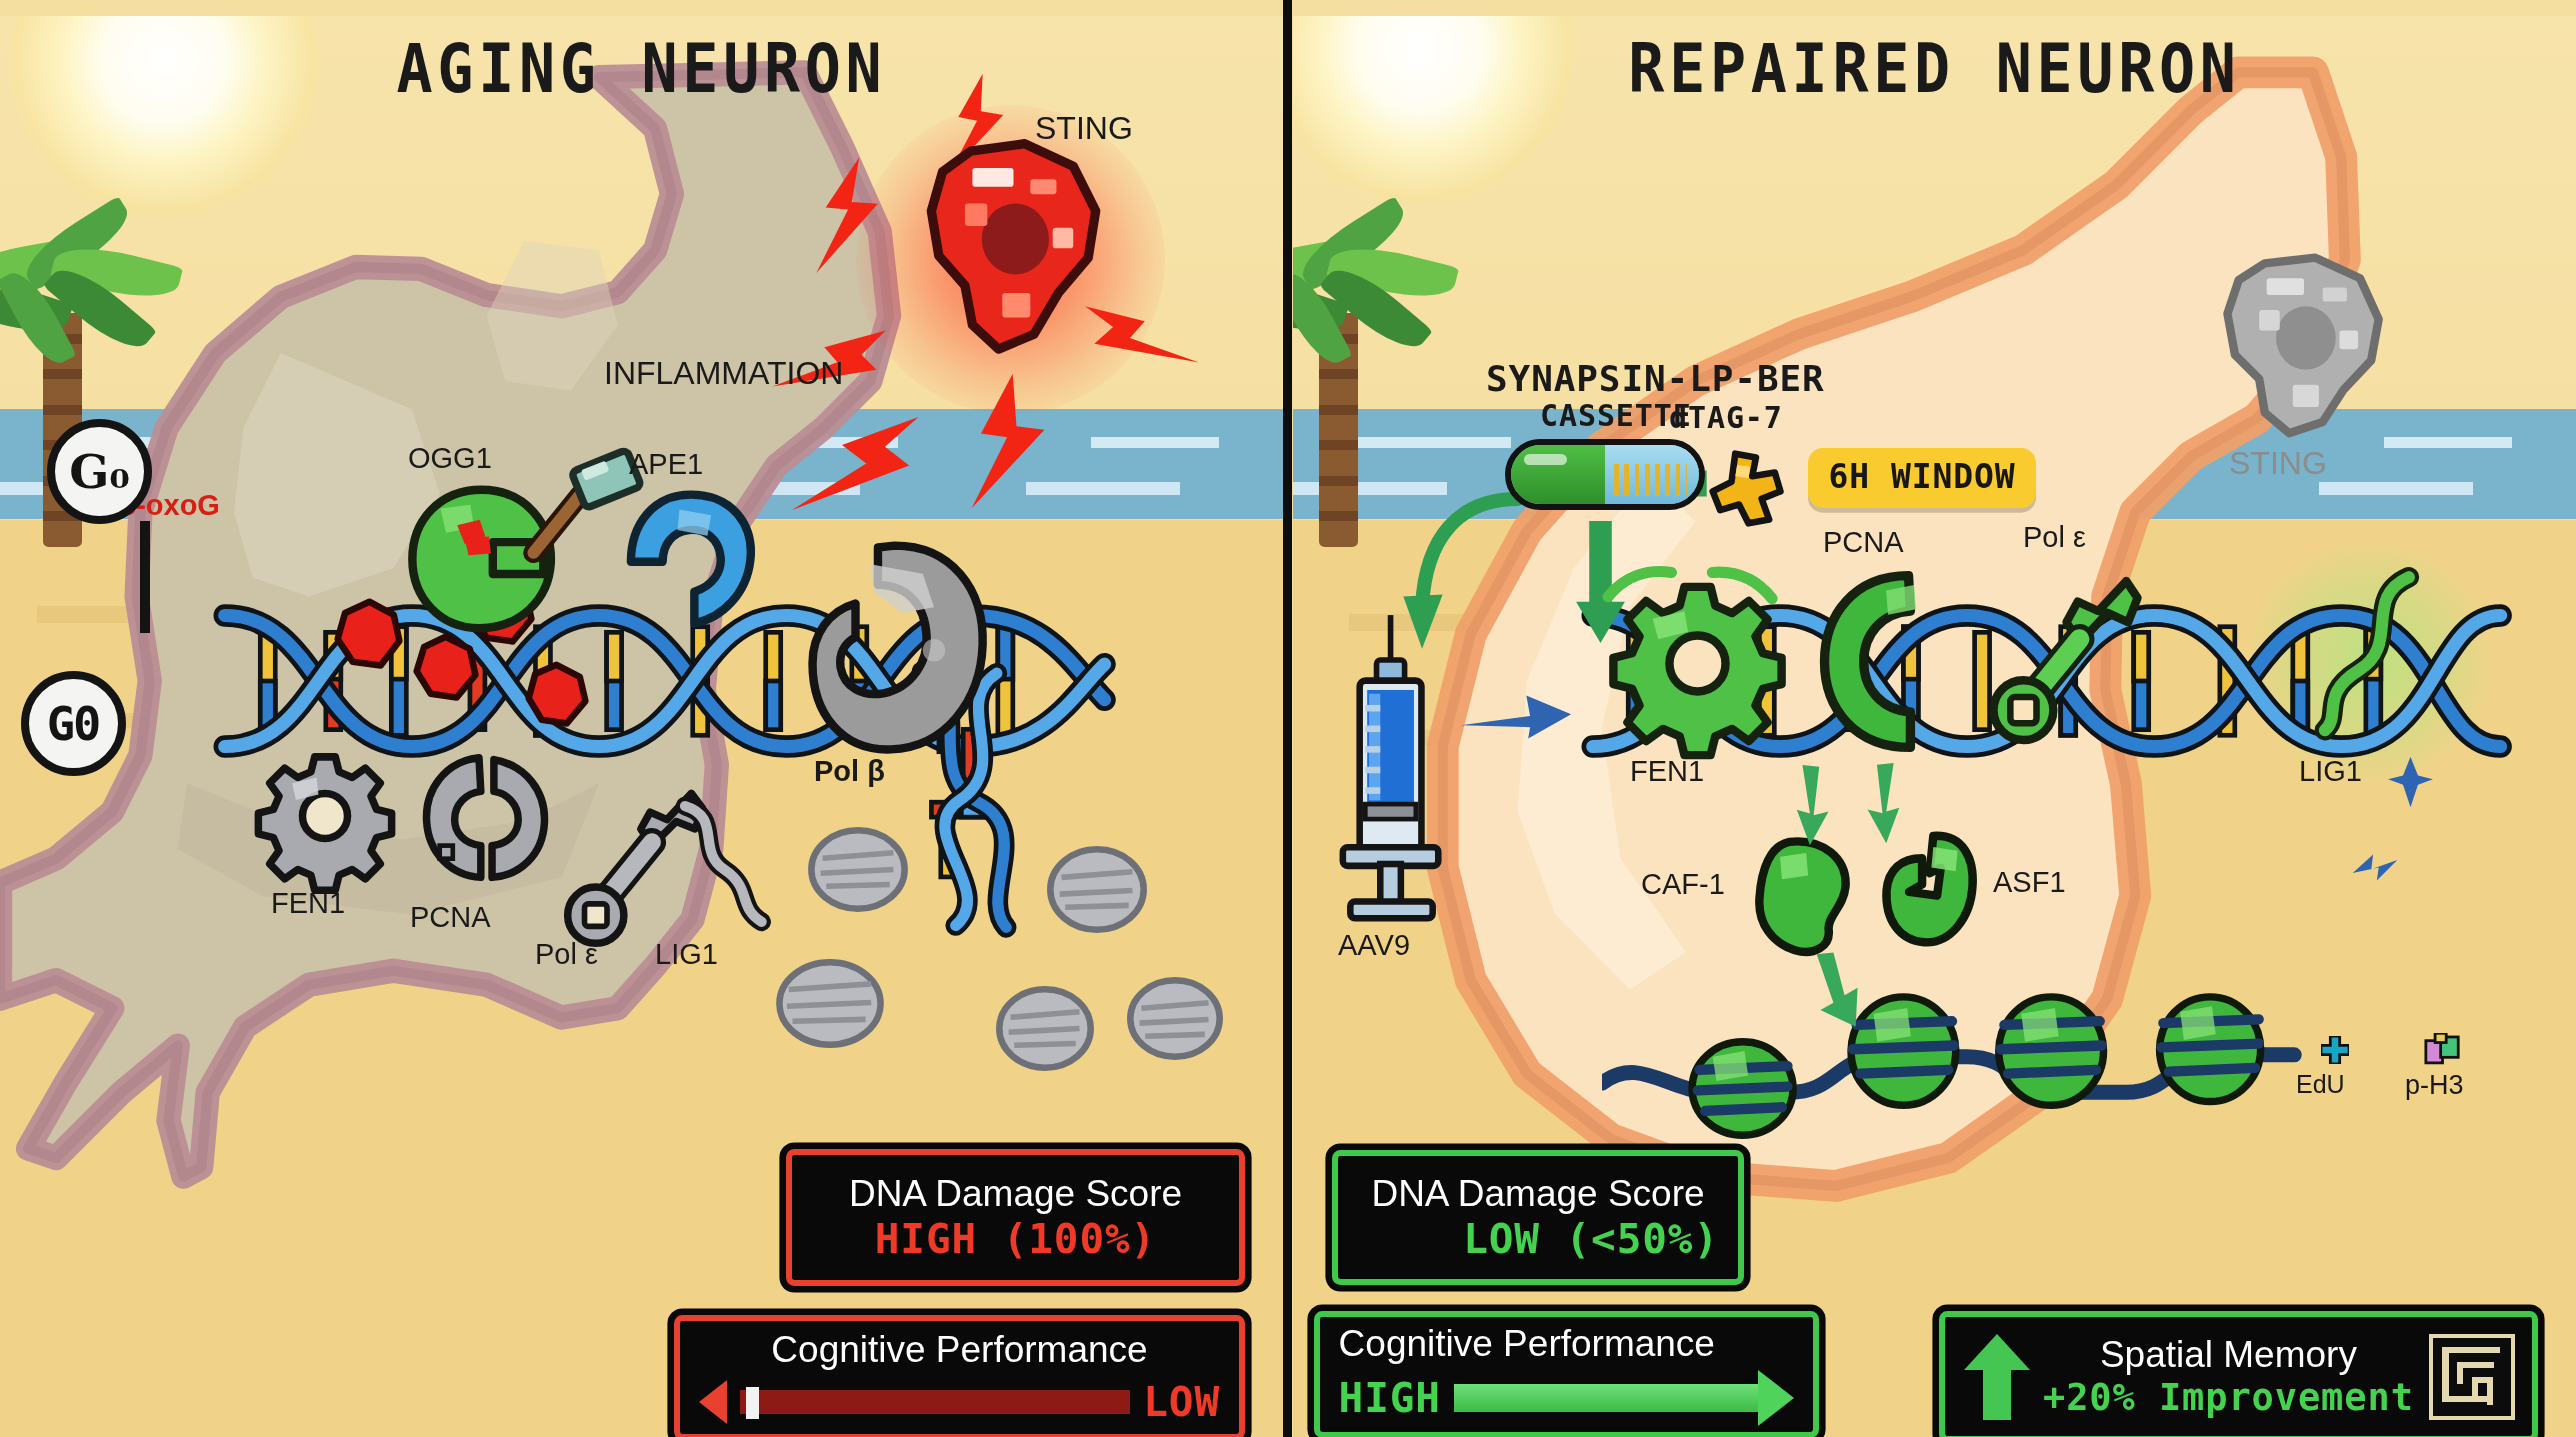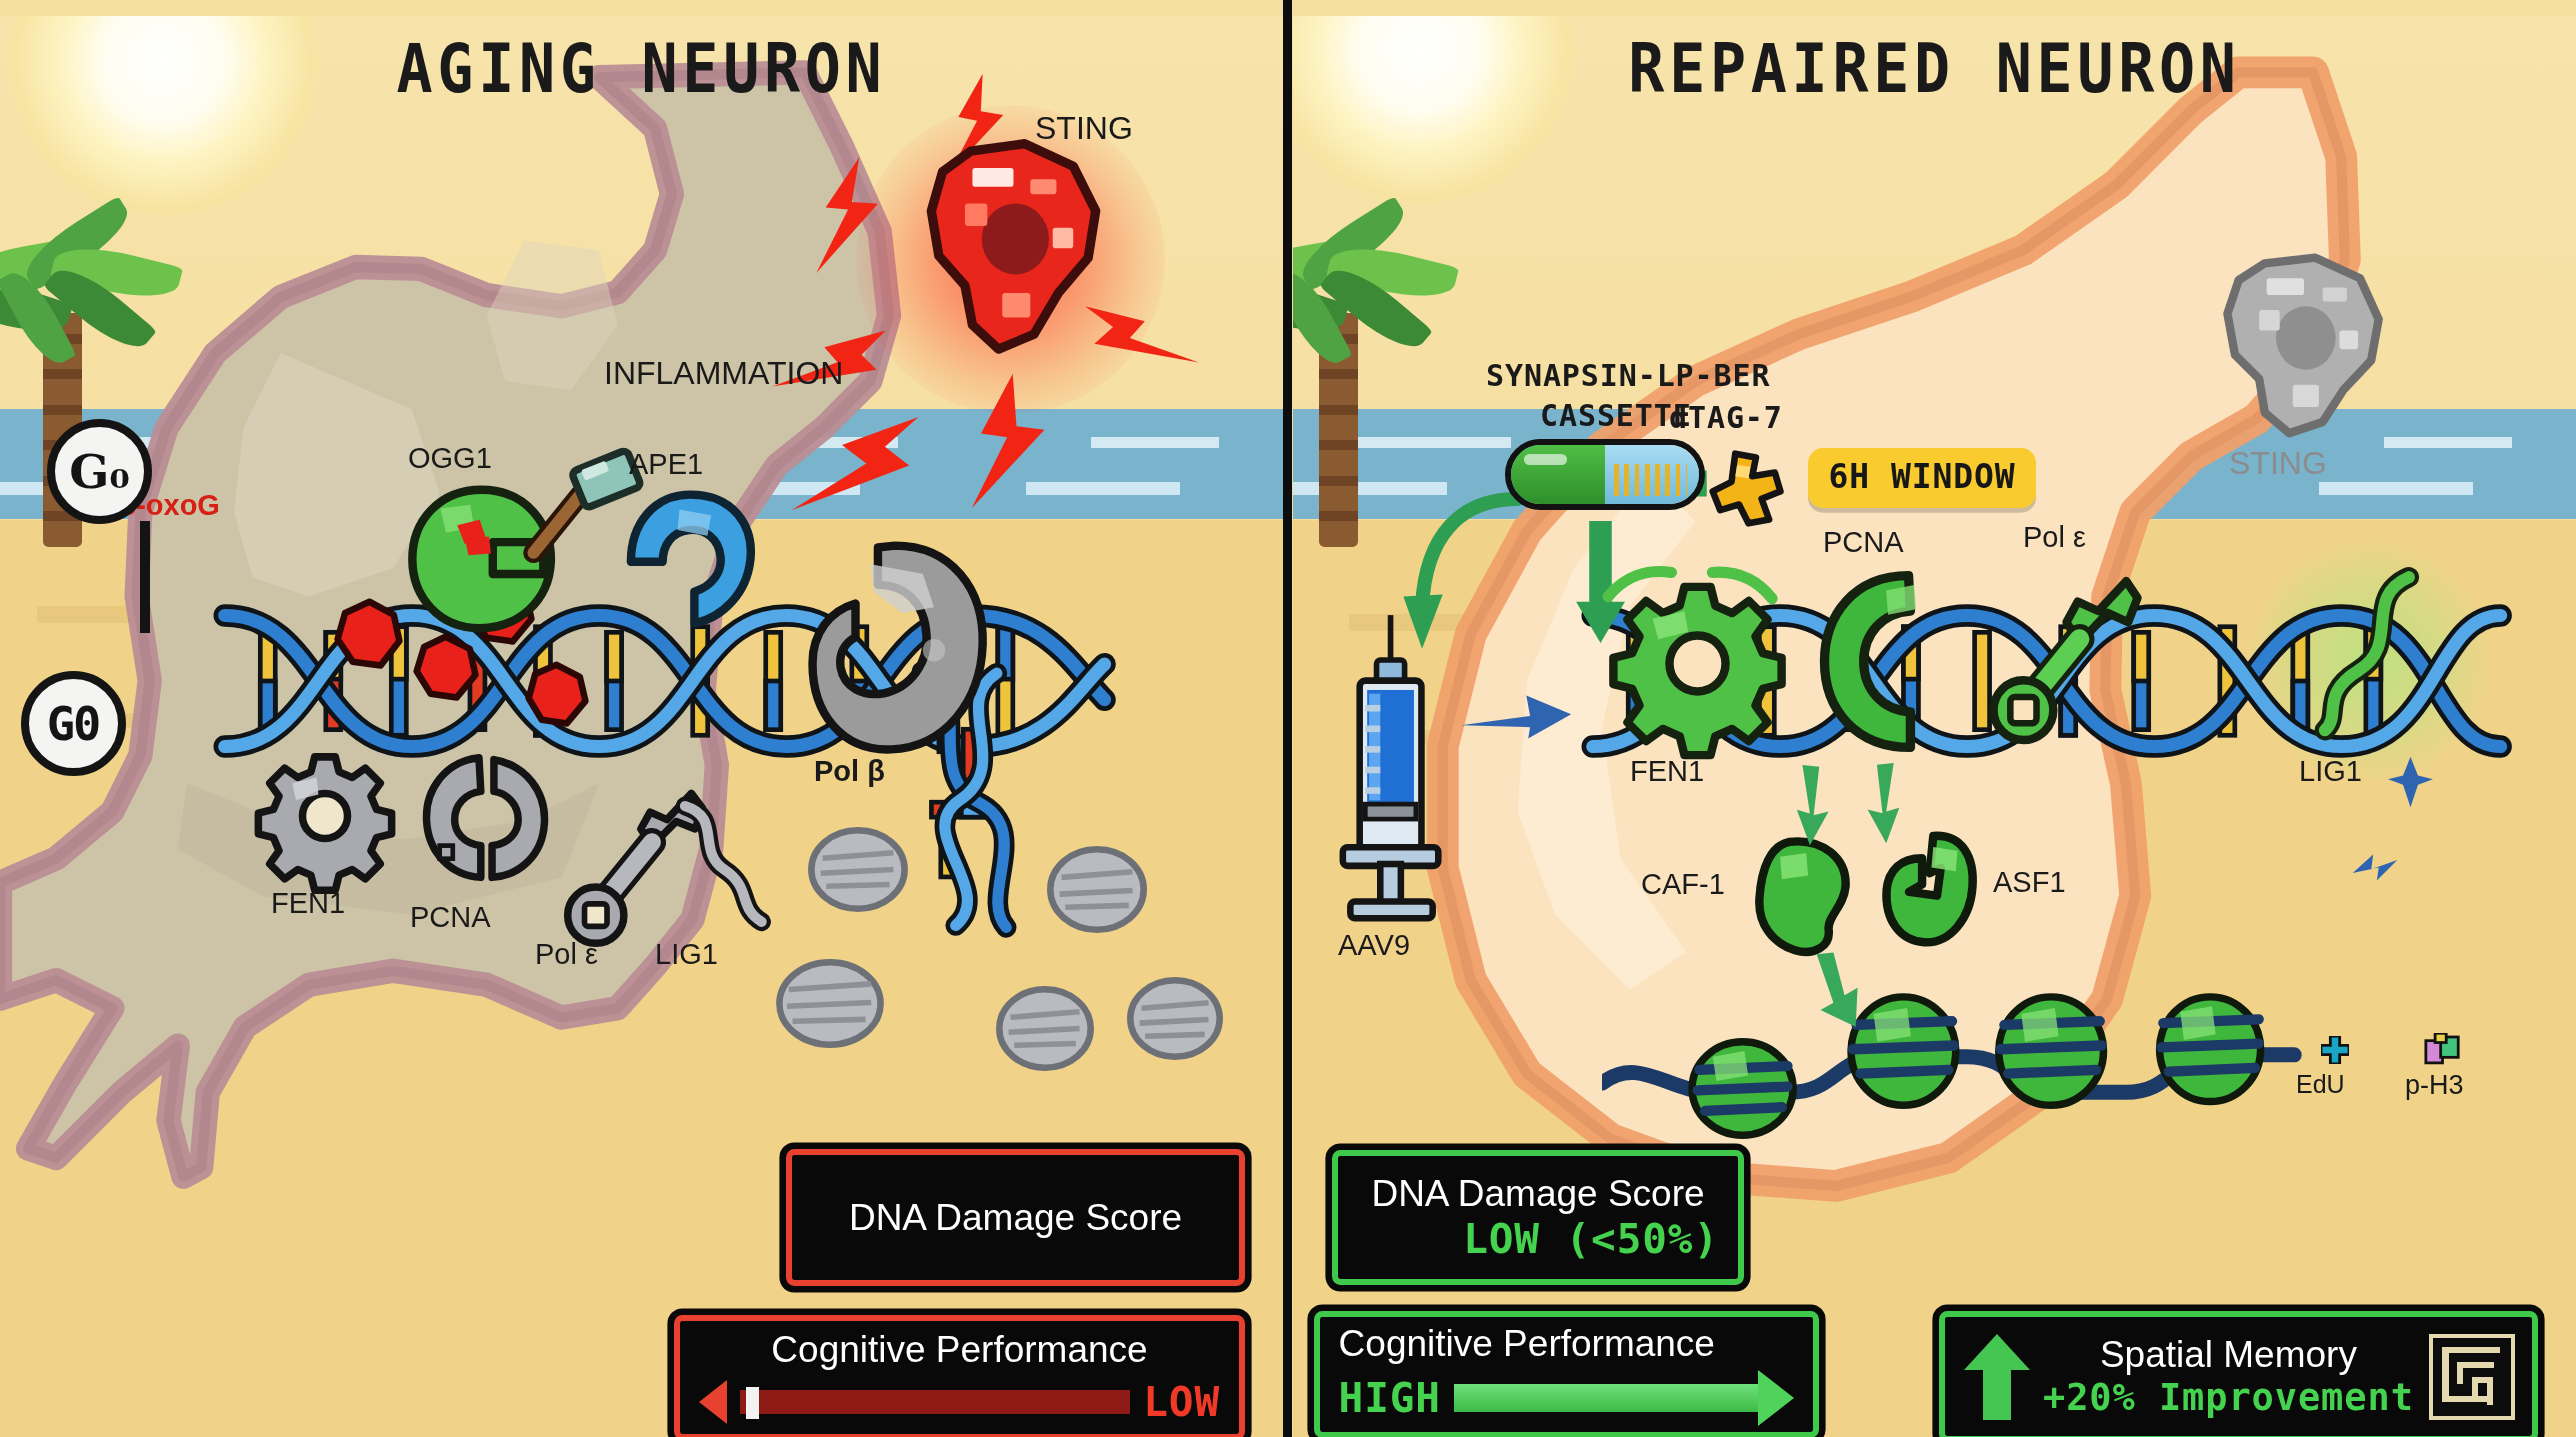--- a/index.html
+++ b/index.html
@@ -442,20 +442,21 @@
         <path d="M30 10 C90 30 30 120 90 150 C150 180 90 250 120 284" fill="none" stroke="#2f7fd1" stroke-width="12" stroke-linecap="round"></path>
         <path d="M110 12 C60 44 128 110 70 148 C20 182 110 244 66 282" fill="none" stroke="#0e1418" stroke-width="22" stroke-linecap="round"></path>
         <path d="M110 12 C60 44 128 110 70 148 C20 182 110 244 66 282" fill="none" stroke="#55a8e8" stroke-width="12" stroke-linecap="round"></path>
       </svg>
     </div>
 
     <div class="statbox red" style="left:786px;top:1133px;width:459px;height:137px;">
       <div class="row">
           <div class="stack center">
         <div class="st-title">DNA Damage Score</div>
+        <div class="st-val red">HIGH (100%)</div>
       </div>
         </div>
     </div>
     <div class="statbox red" style="left:674px;top:1299px;width:571px;height:125px;">
       <div class="row">
           <div class="stack">
         <div class="st-title" style="text-align:center;">Cognitive Performance</div>
         <div style="display:flex;align-items:center;margin-top:7.5px;">
           <div class="arrow-left"></div>
           <div class="bar-red">
@@ -526,21 +527,21 @@
         <ellipse cx="92" cy="92" rx="32" ry="34" fill="#8f8f8f"></ellipse>
         <rect x="50" y="28" width="40" height="18" fill="#e0e0e0" rx="3"></rect>
         <rect x="110" y="38" width="26" height="15" fill="#d2d2d2" rx="3"></rect>
         <rect x="42" y="62" width="22" height="22" fill="#d6d6d6" rx="3"></rect>
         <rect x="128" y="84" width="20" height="20" fill="#dcdcdc" rx="3"></rect>
         <rect x="78" y="142" width="28" height="24" fill="#d8d8d8" rx="3"></rect>
       </svg>
     </div>
     <div class="lbl lg grey" style="left:936px;top:429px;">STING</div>
 
-    <div class="lbl md mono" style="left:193px;top:342px;font-size:30px;">SYNAPSIN-LP-BER</div>
+    <div class="lbl md mono" style="left:193px;top:342px;font-size:36px;">SYNAPSIN-LP-BER</div>
     <div class="lbl md mono" style="left:247px;top:382px;font-size:30px;">CASSETTE</div>
     <div class="capsule" style="left:212px;top:423px;">
       <div class="lh">
           <div class="shine"></div>
         </div>
       <div class="rh">
           <div class="sq"></div>
         </div>
     </div>
 

